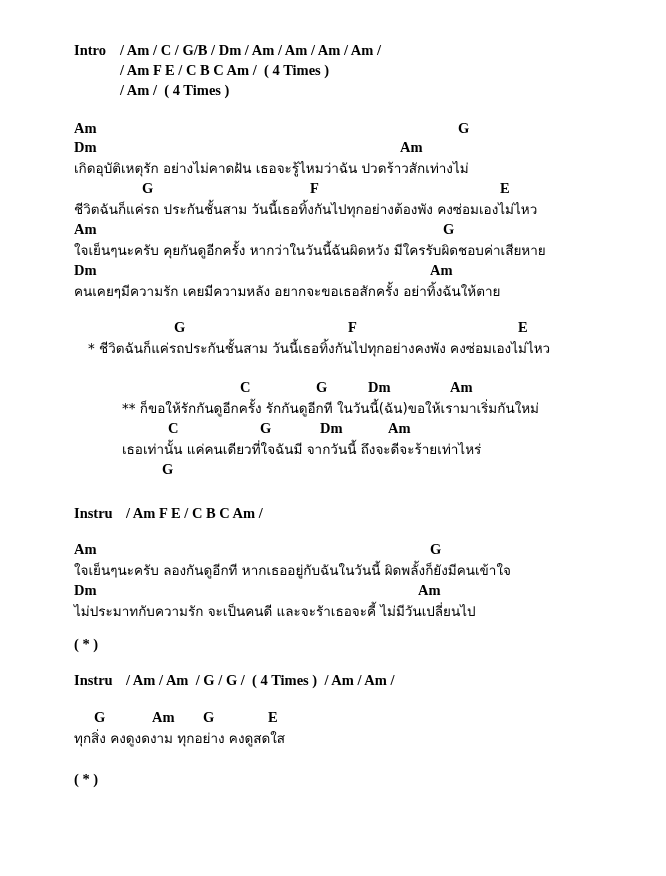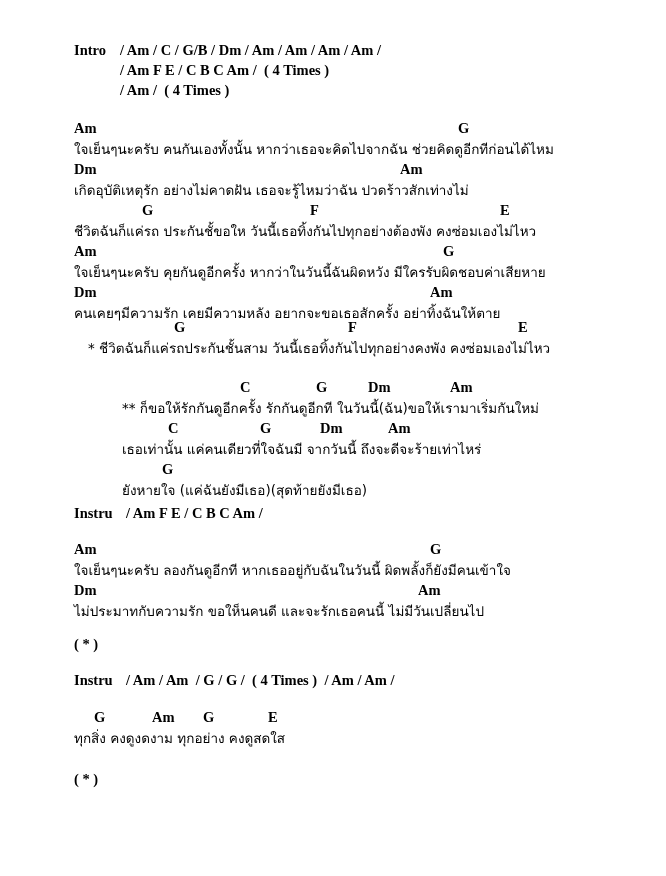--- a/index.html
+++ b/index.html
@@ -77,50 +77,48 @@
 <body>
 
 <div id="sheet">
     <div class="block" style="top: 40px;">
       <div class="directiveline"><span class="directive" style="left: 74px;">Intro</span><span class="directive" style="left: 120px;">/ Am / C / G/B / Dm / Am / Am / Am / Am /</span></div>
       <div class="directiveline"><span class="directive" style="left: 120px;">/ Am F E / C B C Am /  ( 4 Times )</span></div>
       <div class="directiveline"><span class="directive" style="left: 120px;">/ Am /  ( 4 Times )</span></div>
     </div>
     <div class="block" style="top: 119px;">
       <div class="chordline"><span class="chord" style="left: 74px;">Am</span><span class="chord" style="left: 458px;">G</span></div>
-      <div class="lyricline"><span class="lyric" style="left: 74px;">ใจเย็นๆนะครับ คนกันเองทั้งนั้น หากว่าเธอจะคิดไปจากฉัน ช่วยคิดดูอีกทีก่อนได้ไหม</span></div>
       <div class="chordline"><span class="chord" style="left: 74px;">Dm</span><span class="chord" style="left: 400px;">Am</span></div>
       <div class="lyricline"><span class="lyric" style="left: 74px;">เกิดอุบัติเหตุรัก อย่างไม่คาดฝัน เธอจะรู้ไหมว่าฉัน ปวดร้าวสักเท่างไม่</span></div>
       <div class="chordline"><span class="chord" style="left: 142px;">G</span><span class="chord" style="left: 310px;">F</span><span class="chord" style="left: 500px;">E</span></div>
-      <div class="lyricline"><span class="lyric" style="left: 74px;">ชีวิตฉันก็แค่รถ ประกันชั้ขอให วันนี้เธอทิ้งกันไปทุกอย่างต้องพัง คงซ่อมเองไม่ไหว</span></div>
+      <div class="lyricline"><span class="lyric" style="left: 74px;">ชีวิตฉันก็แค่รถ ประกันชั้นสาม วันนี้เธอทิ้งกันไปทุกอย่างต้องพัง คงซ่อมเองไม่ไหว</span></div>
       <div class="chordline"><span class="chord" style="left: 74px;">Am</span><span class="chord" style="left: 443px;">G</span></div>
       <div class="lyricline"><span class="lyric" style="left: 74px;">ใจเย็นๆนะครับ คุยกันดูอีกครั้ง หากว่าในวันนี้ฉันผิดหวัง มีใครรับผิดชอบค่าเสียหาย</span></div>
       <div class="chordline"><span class="chord" style="left: 74px;">Dm</span><span class="chord" style="left: 430px;">Am</span></div>
       <div class="lyricline"><span class="lyric" style="left: 74px;">คนเคยๆมีความรัก เคยมีความหลัง อยากจะขอเธอสักครั้ง อย่าทิ้งฉันให้ตาย</span></div>
     </div>
     <div class="block" style="top: 318px;">
       <div class="chordline"><span class="chord" style="left: 174px;">G</span><span class="chord" style="left: 348px;">F</span><span class="chord" style="left: 518px;">E</span></div>
       <div class="lyricline"><span class="lyric" style="left: 88px;">* ชีวิตฉันก็แค่รถประกันชั้นสาม วันนี้เธอทิ้งกันไปทุกอย่างคงพัง คงซ่อมเองไม่ไหว</span></div>
     </div>
     <div class="block" style="top: 378px;">
       <div class="chordline"><span class="chord" style="left: 240px;">C</span><span class="chord" style="left: 316px;">G</span><span class="chord" style="left: 368px;">Dm</span><span class="chord" style="left: 450px;">Am</span></div>
       <div class="lyricline"><span class="lyric" style="left: 122px;">** ก็ขอให้รักกันดูอีกครั้ง รักกันดูอีกที ในวันนี้(ฉัน)ขอให้เรามาเริ่มกันใหม่</span></div>
       <div class="chordline"><span class="chord" style="left: 168px;">C</span><span class="chord" style="left: 260px;">G</span><span class="chord" style="left: 320px;">Dm</span><span class="chord" style="left: 388px;">Am</span></div>
       <div class="lyricline"><span class="lyric" style="left: 122px;">เธอเท่านั้น แค่คนเดียวที่ใจฉันมี จากวันนี้ ถึงจะดีจะร้ายเท่าไหร่</span></div>
       <div class="chordline"><span class="chord" style="left: 162px;">G</span></div>
-      <div class="lyricline"><span class="lyric" style="left: 122px;">ยังหายใจ (แค่ฉันยังมีเธอ)(สุดท้ายยังมีเธอ)</span></div>
     </div>
     <div class="block" style="top: 503px;">
       <div class="directiveline"><span class="directive" style="left: 74px;">Instru</span><span class="directive" style="left: 126px;">/ Am F E / C B C Am /</span></div>
     </div>
     <div class="block" style="top: 540px;">
       <div class="chordline"><span class="chord" style="left: 74px;">Am</span><span class="chord" style="left: 430px;">G</span></div>
       <div class="lyricline"><span class="lyric" style="left: 74px;">ใจเย็นๆนะครับ ลองกันดูอีกที หากเธออยู่กับฉันในวันนี้ ผิดพลั้งก็ยังมีคนเข้าใจ</span></div>
       <div class="chordline"><span class="chord" style="left: 74px;">Dm</span><span class="chord" style="left: 418px;">Am</span></div>
-      <div class="lyricline"><span class="lyric" style="left: 74px;">ไม่ประมาทกับความรัก ขอให็นคนดี และจะรักเธอคนนี้ ไม่มีวันเปลี่ยนไป</span></div>
+      <div class="lyricline"><span class="lyric" style="left: 74px;">ไม่ประมาทกับความรัก จะเป็นคนดี และจะรัาเธอจะคี้ ไม่มีวันเปลี่ยนไป</span></div>
     </div>
     <div class="block" style="top: 634px;">
       <div class="directiveline"><span class="directive" style="left: 74px;">( * )</span></div>
     </div>
     <div class="block" style="top: 670px;">
       <div class="directiveline"><span class="directive" style="left: 74px;">Instru</span><span class="directive" style="left: 126px;">/ Am / Am  / G / G /  ( 4 Times )  / Am / Am /</span></div>
     </div>
     <div class="block" style="top: 708px;">
       <div class="chordline"><span class="chord" style="left: 94px;">G</span><span class="chord" style="left: 152px;">Am</span><span class="chord" style="left: 203px;">G</span><span class="chord" style="left: 268px;">E</span></div>
       <div class="lyricline"><span class="lyric" style="left: 74px;">ทุกสิ่ง คงดูงดงาม ทุกอย่าง คงดูสดใส</span></div>

